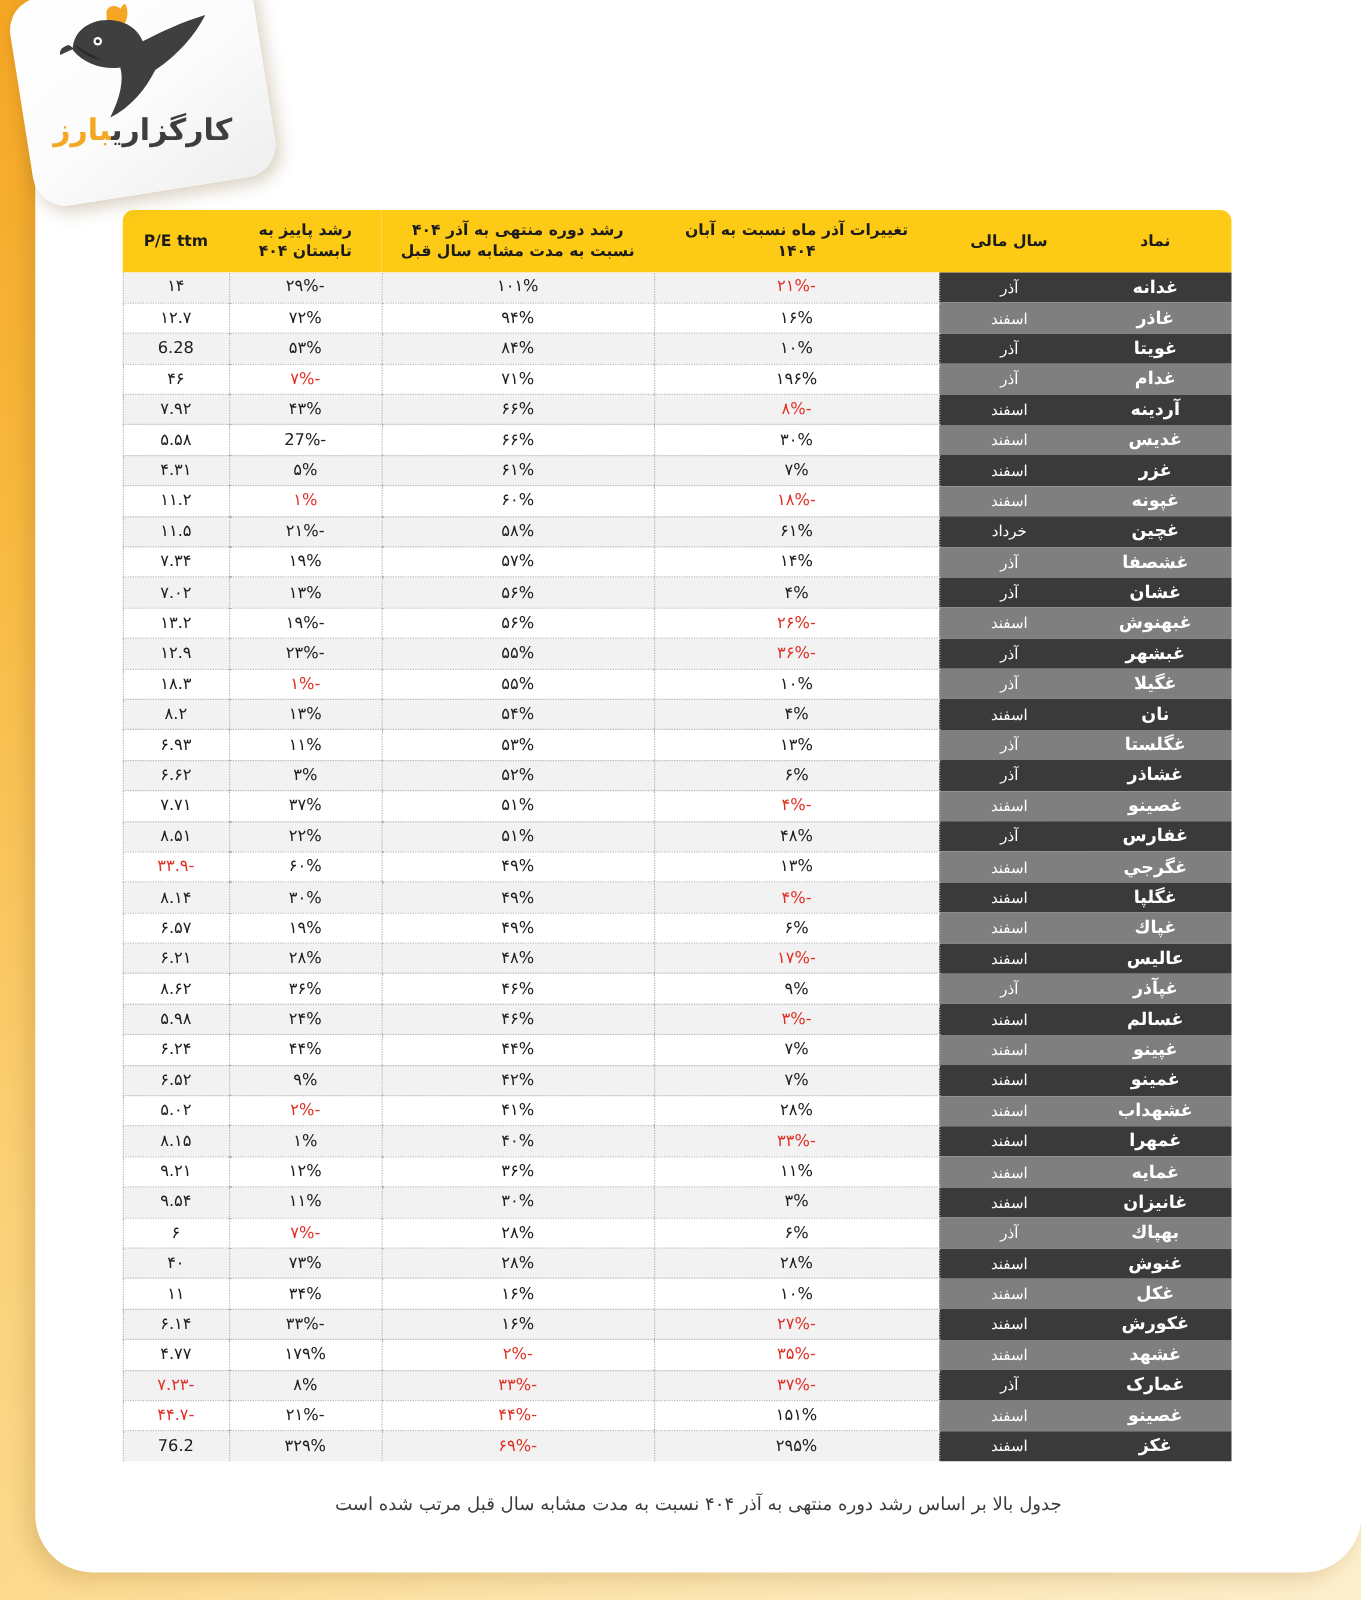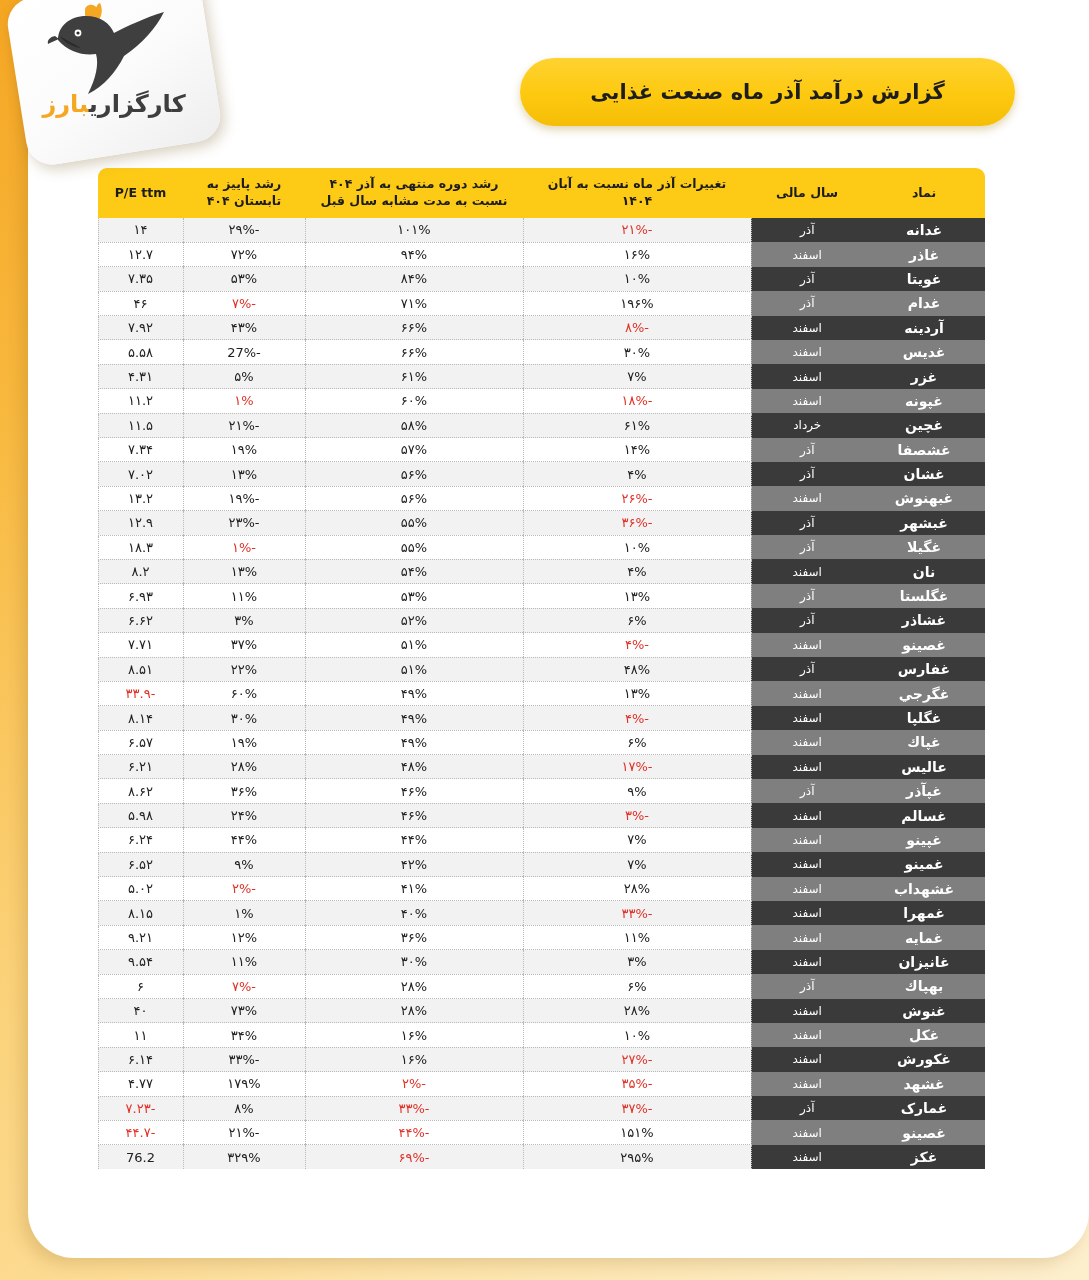--- a/index.html
+++ b/index.html
@@ -197,23 +197,20 @@
   }
 </style>
 </head>
 <body>
 
 <div id="page-card">
 
   <div id="watermark">BAREZ BROKER</div>
   <div id="watermark-fa">کارگزاری بارز</div>
 
-  <div id="title-banner">
-    <span id="title-text">گزارش درآمد آذر ماه صنعت غذایی</span>
-  </div>
 
   <div id="table-wrap">
     <table>
       <colgroup>
         <col class="c-symbol">
           <col class="c-fy">
           <col class="c-mom">
         <col class="c-yoy">
           <col class="c-qoq">
           <col class="c-pe">
@@ -246,21 +243,21 @@
             <td class="num sep-r">۹۴%</td>
             <td class="num sep-r">۷۲%</td>
             <td class="num sep-r sep-l">۱۲.۷</td>
           </tr>
           <tr class="band-dark">
             <td class="cell-symbol">غویتا</td>
             <td class="cell-fy">آذر</td>
             <td class="num sep-r">۱۰%</td>
             <td class="num sep-r">۸۴%</td>
             <td class="num sep-r">۵۳%</td>
-            <td class="num sep-r sep-l">۷.۳۵</td>
+            <td class="num sep-r sep-l">6.28</td>
           </tr>
           <tr class="band-light">
             <td class="cell-symbol">غدام</td>
             <td class="cell-fy">آذر</td>
             <td class="num sep-r">۱۹۶%</td>
             <td class="num sep-r">۷۱%</td>
             <td class="num sep-r neg">-۷%</td>
             <td class="num sep-r sep-l">۴۶</td>
           </tr>
           <tr class="band-dark">
@@ -540,20 +537,21 @@
             <td class="cell-fy">اسفند</td>
             <td class="num sep-r">۲۹۵%</td>
             <td class="num sep-r neg">-۶۹%</td>
             <td class="num sep-r">۳۲۹%</td>
             <td class="num sep-r sep-l">76.2</td>
           </tr>
         </tbody>
     </table>
   </div>
 
+  <div id="footnote">جدول بالا بر اساس رشد دوره منتهی به آذر ۴۰۴ نسبت به مدت مشابه سال قبل مرتب شده است</div>
 
   <div id="logo-badge">
     <div id="logo-inner">
       <svg id="logo-mark" viewBox="0 0 132 96">
         <path d="M54 4 C50 10 50 16 54 21 C58 16 59 9 56 3 Z" fill="#f5a623"></path>
         <path d="M41 10 C41 6 46 3 51 6 C55 9 55 15 52 19 C48 23 42 20 41 15 Z" fill="#f5a623"></path>
         <path d="M14 40 C14 26 26 16 42 16 C56 16 66 23 70 33
                  C84 26 100 18 120 12 C112 28 98 44 80 56
                  C72 72 60 86 44 94 C52 78 55 64 52 54
                  C40 56 24 52 14 40 Z" fill="#3f3f3f"></path>

